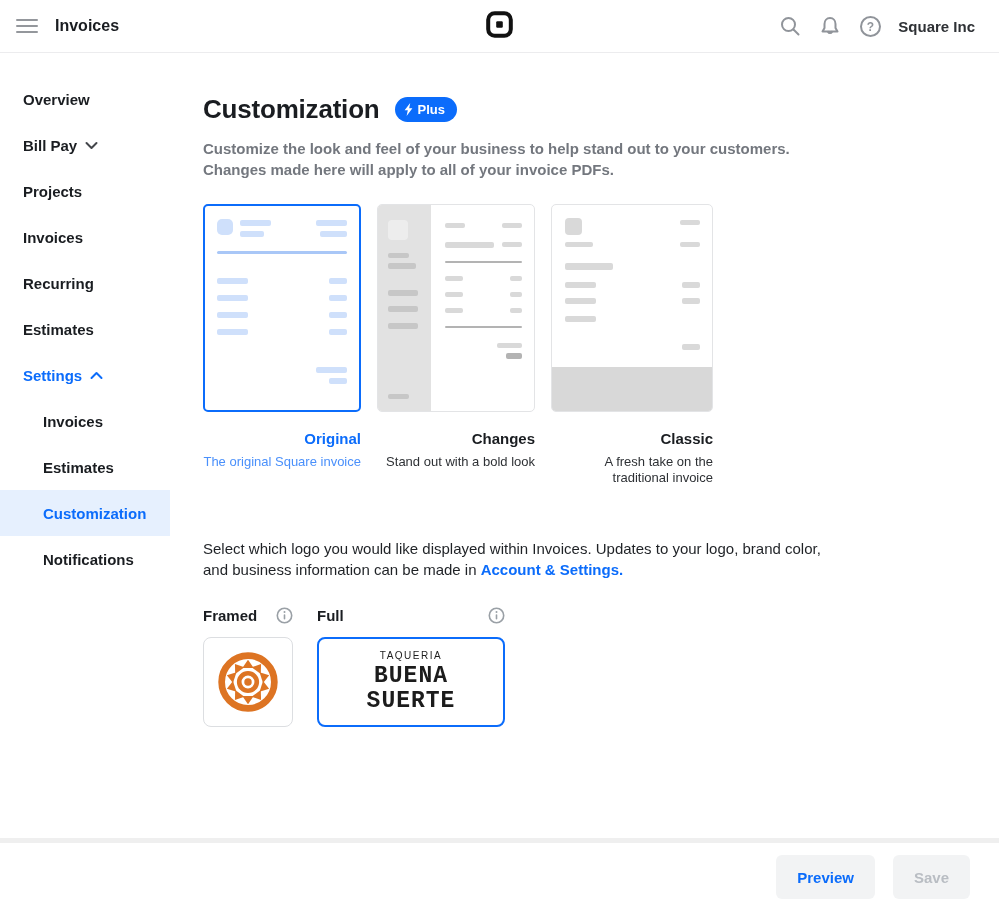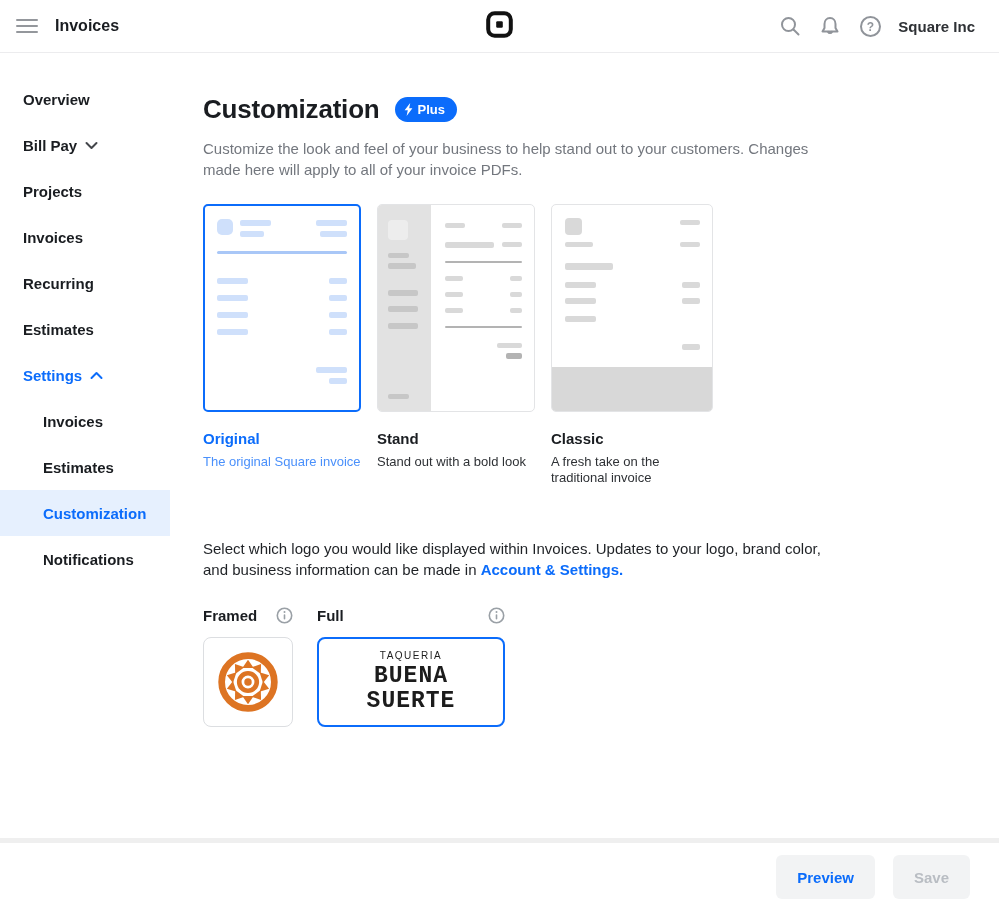--- a/index.html
+++ b/index.html
@@ -29,23 +29,23 @@
   .nav-sub { padding-left:43px; }
   .nav-sub.selected { background:#e6f0fe; color:#0b6cfb; }
 
   
   .main { position:absolute; top:53px; left:170px; right:0; bottom:73px; background:#fff;
     padding:41px 0 0 33px; }
   .title-row { display:flex; align-items:center; gap:15px; }
   .page-heading { font-size:26px; font-weight:700; color:#1a1d21; letter-spacing:-0.2px; }
   .plus-badge { display:inline-flex; align-items:center; gap:5px; background:#0b6cfb; color:#fff;
     font-size:13px; font-weight:700; height:25px; padding:0 12px 0 9px; border-radius:13px; cursor:pointer; }
-  .intro { margin-top:13px; width:632px; font-size:15px; line-height:21px; color:#73777e; }
-
-  .templates { margin-top:24px; display:flex; gap:16px; }
+  .intro { margin-top:13px; width:632px; font-size:15px; line-height:21px; color:#73777e;font-weight:bold; }
+
+  .templates { margin-top:24px; display:flex; gap:16px;text-align:right; }
   .template-col { width:158px; }
   .template-col.classic { width:162px; }
   .tpl-card { position:relative; width:158px; height:208px; border-radius:5px; background:#fff;
     border:1px solid #e3e4e6; cursor:pointer; overflow:hidden; }
   .tpl-card.selected { border:2px solid #0b6cfb; }
   .tpl-name { margin-top:18px; font-size:15px; font-weight:700; color:#1a1d21; }
   .tpl-name.blue { color:#0b6cfb; }
   .tpl-desc { margin-top:7px; font-size:13px; line-height:16px; color:#2e3135; }
   .tpl-desc.blue { color:#4a90fb; }
 
@@ -231,21 +231,21 @@
         <div class="sh g1" style="left:67px;top:71px;width:18px;height:5px"></div>
         <div class="sh g1" style="right:12px;top:71px;width:12px;height:5px"></div>
         <div class="sh g1" style="left:67px;top:87px;width:18px;height:5px"></div>
         <div class="sh g1" style="right:12px;top:87px;width:12px;height:5px"></div>
         <div class="sh g1" style="left:67px;top:103px;width:18px;height:5px"></div>
         <div class="sh g1" style="right:12px;top:103px;width:12px;height:5px"></div>
         <div class="sh g3" style="left:67px;top:121px;right:12px;height:2px"></div>
         <div class="sh g1" style="right:12px;top:138px;width:25px;height:5px"></div>
         <div class="sh g3" style="right:12px;top:148px;width:16px;height:6px"></div>
       </div>
-      <div class="tpl-name">Stand</div>
+      <div class="tpl-name">Changes</div>
       <div class="tpl-desc">Stand out with a bold look</div>
     </div>
 
     <div class="template-col classic">
       <div class="tpl-card" style="width:162px">
         <div class="sh g1" style="left:13px;top:13px;width:17px;height:17px;border-radius:4px"></div>
         <div class="sh g1" style="left:13px;top:37px;width:28px;height:5px"></div>
         <div class="sh g1" style="right:12px;top:15px;width:20px;height:5px"></div>
         <div class="sh g1" style="right:12px;top:37px;width:20px;height:5px"></div>
         <div class="sh g1" style="left:13px;top:58px;width:48px;height:7px"></div>

